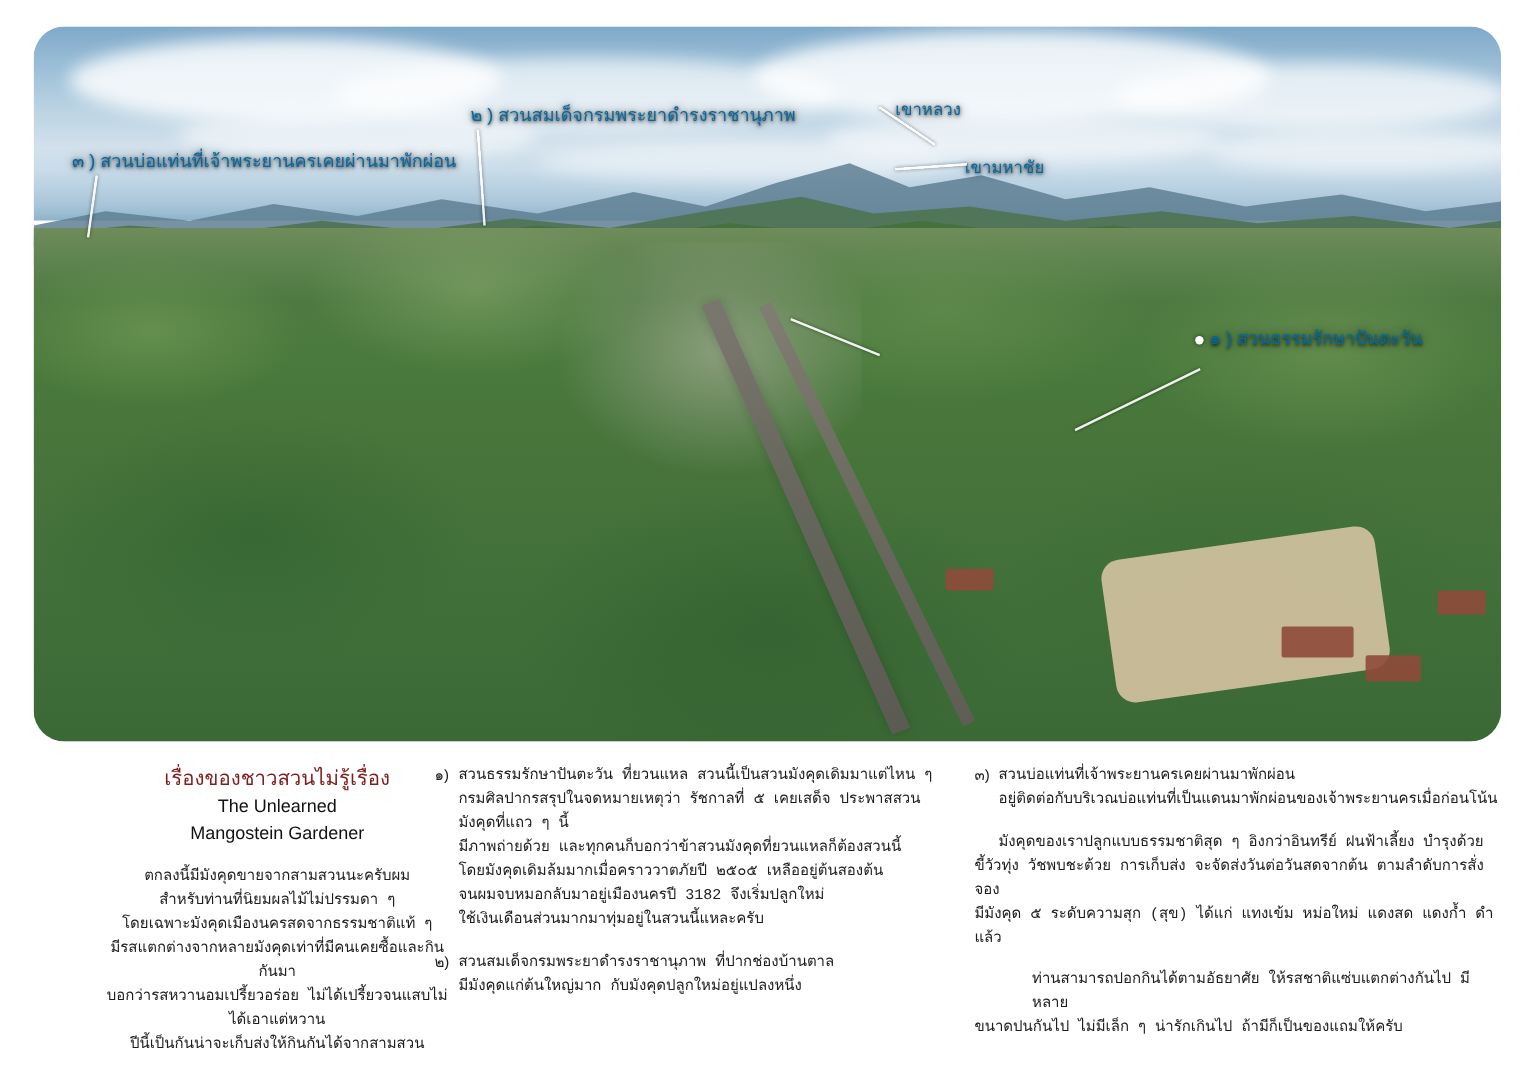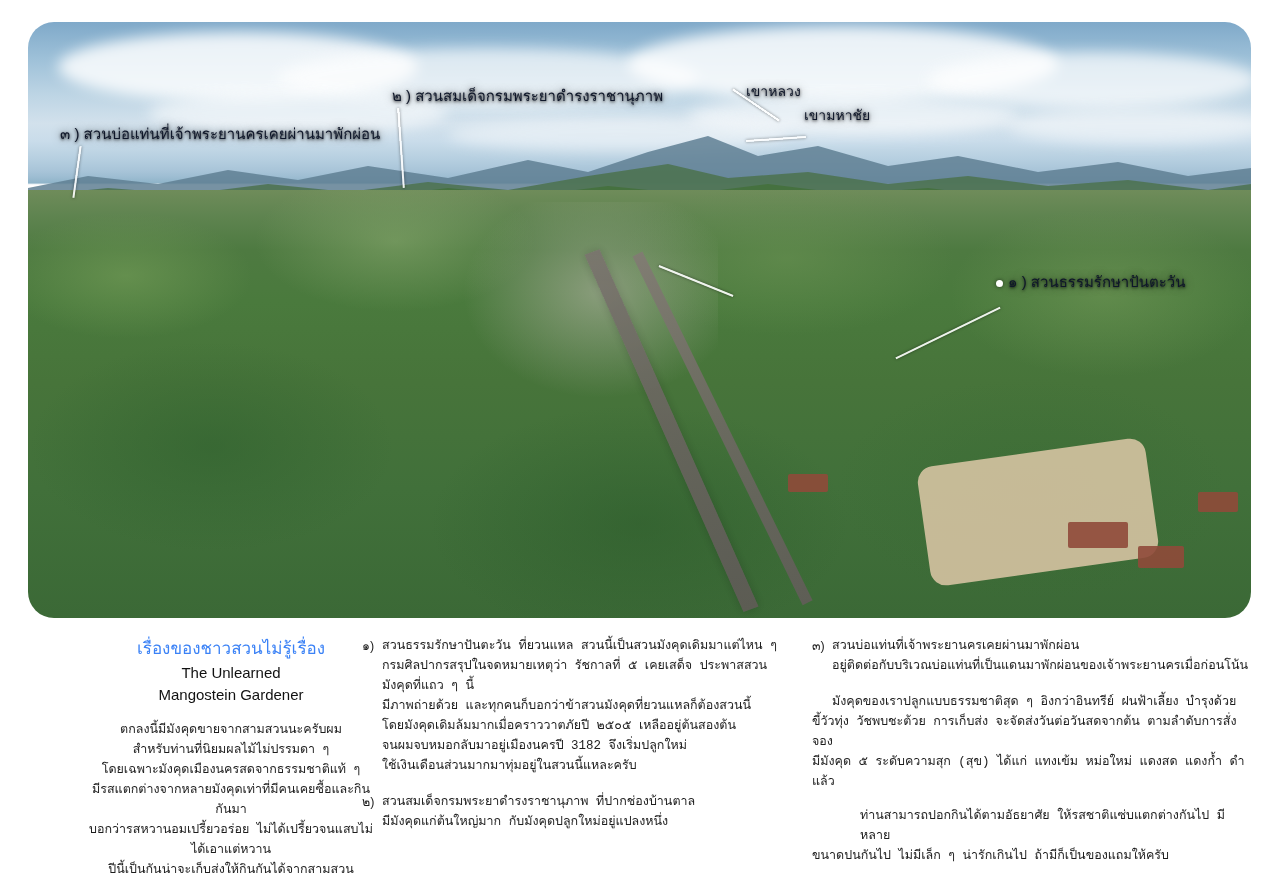--- a/index.html
+++ b/index.html
@@ -140,21 +140,21 @@
   .roof {
     position: absolute;
     background: #8f4a3a;
     opacity: .9;
     border-radius: 2px;
   }
 
   
   .ann {
     position: absolute;
-    color: #0f172a;
+    color: #0369a1;
     font-size: 15px;
     white-space: nowrap;
     text-shadow: 0 1px 3px rgba(0,0,0,.75), 0 0 8px rgba(0,0,0,.55);
     font-family: "Liberation Sans", sans-serif;
   }
   .ann.small { font-size: 14px; }
   .leader {
     position: absolute;
     background: rgba(255,255,255,.9);
     box-shadow: 0 0 3px rgba(0,0,0,.5);
@@ -182,21 +182,21 @@
     line-height: 20px;
     color: #1d1d1d;
   }
   .col-left  { left: 86px;  width: 290px; text-align: center; }
   .col-mid   { left: 362px; width: 430px; }
   .col-right { left: 812px; width: 440px; }
 
   .title-th {
     font-size: 17px;
     line-height: 26px;
-    color: #3b82f6;
+    color: #7f1d1d;
   }
   .title-en {
     font-size: 15px;
     line-height: 22px;
     color: #111;
   }
   .para { margin: 0; font-family: Liberation Mono, monospace; }
   .spacer-12 { height: 14px; }
 
   .item { display: flex; margin: 0 0 2px 0; }
@@ -251,21 +251,21 @@
 
     <div class="ann" style="left:32px; top:100px;">๓ ) สวนบ่อแท่นที่เจ้าพระยานครเคยผ่านมาพักผ่อน</div>
     <div class="leader" style="left:48px; top:124px; width:2px; height:52px; transform:rotate(8deg);"></div>
 
     <div class="ann" style="left:364px; top:62px;">๒ ) สวนสมเด็จกรมพระยาดำรงราชานุภาพ</div>
     <div class="leader" style="left:372px; top:86px; width:2px; height:80px; transform:rotate(-4deg);"></div>
 
     <div class="ann small" style="left:718px; top:58px;">เขาหลวง</div>
     <div class="leader" style="left:700px; top:82px; width:56px; height:2px; transform:rotate(34deg);"></div>
 
-    <div class="ann small" style="left:776px; top:82px;">เขามหาชัย</div>
+    <div class="ann small" style="left:776px; top:106px;">เขามหาชัย</div>
     <div class="leader" style="left:718px; top:116px; width:60px; height:2px; transform:rotate(-4deg);"></div>
 
     <div class="ann" style="left:980px; top:248px;">๑ ) สวนธรรมรักษาปันตะวัน</div>
     <div class="dot" style="left:968px; top:258px;"></div>
     <div class="leader" style="left:862px; top:310px; width:116px; height:2px; transform:rotate(-26deg);"></div>
     <div class="leader" style="left:628px; top:258px; width:80px; height:2px; transform:rotate(22deg);"></div>
   </div>
 
   <div class="columns">
 

